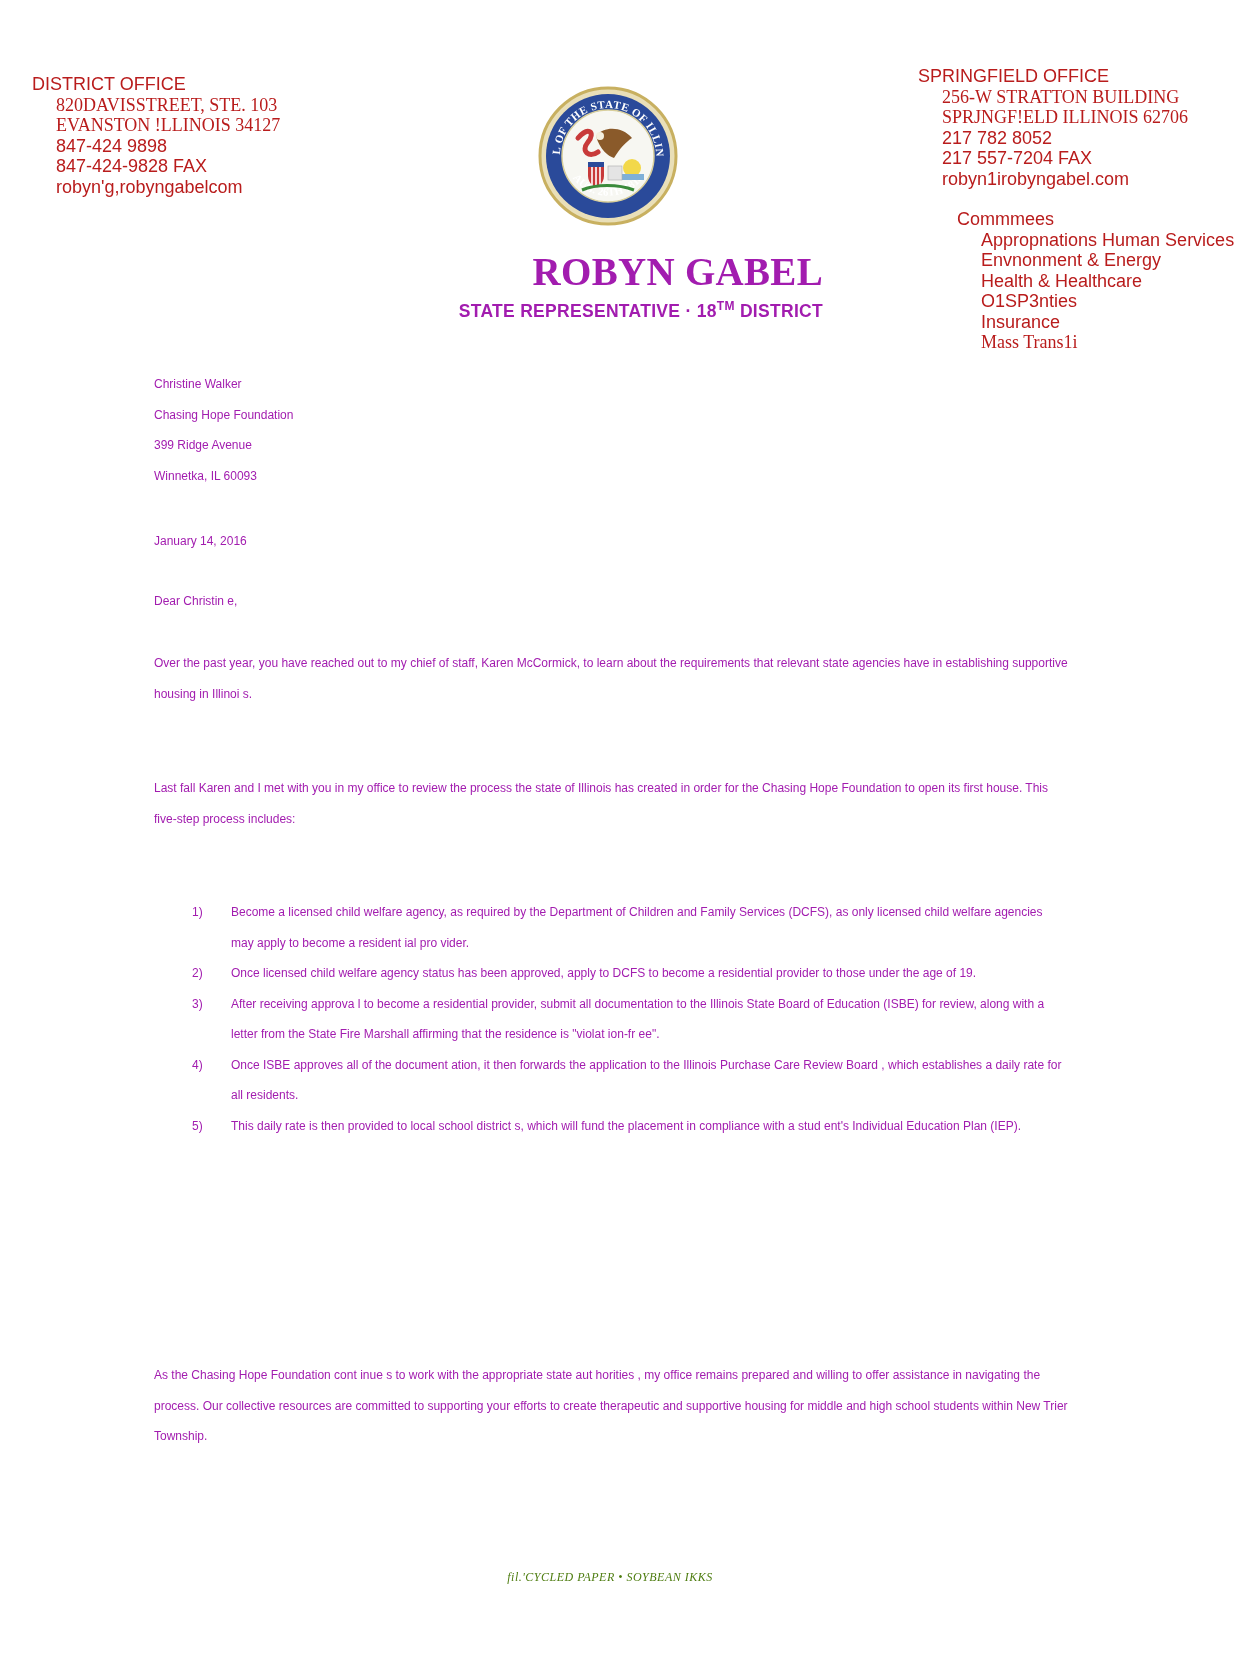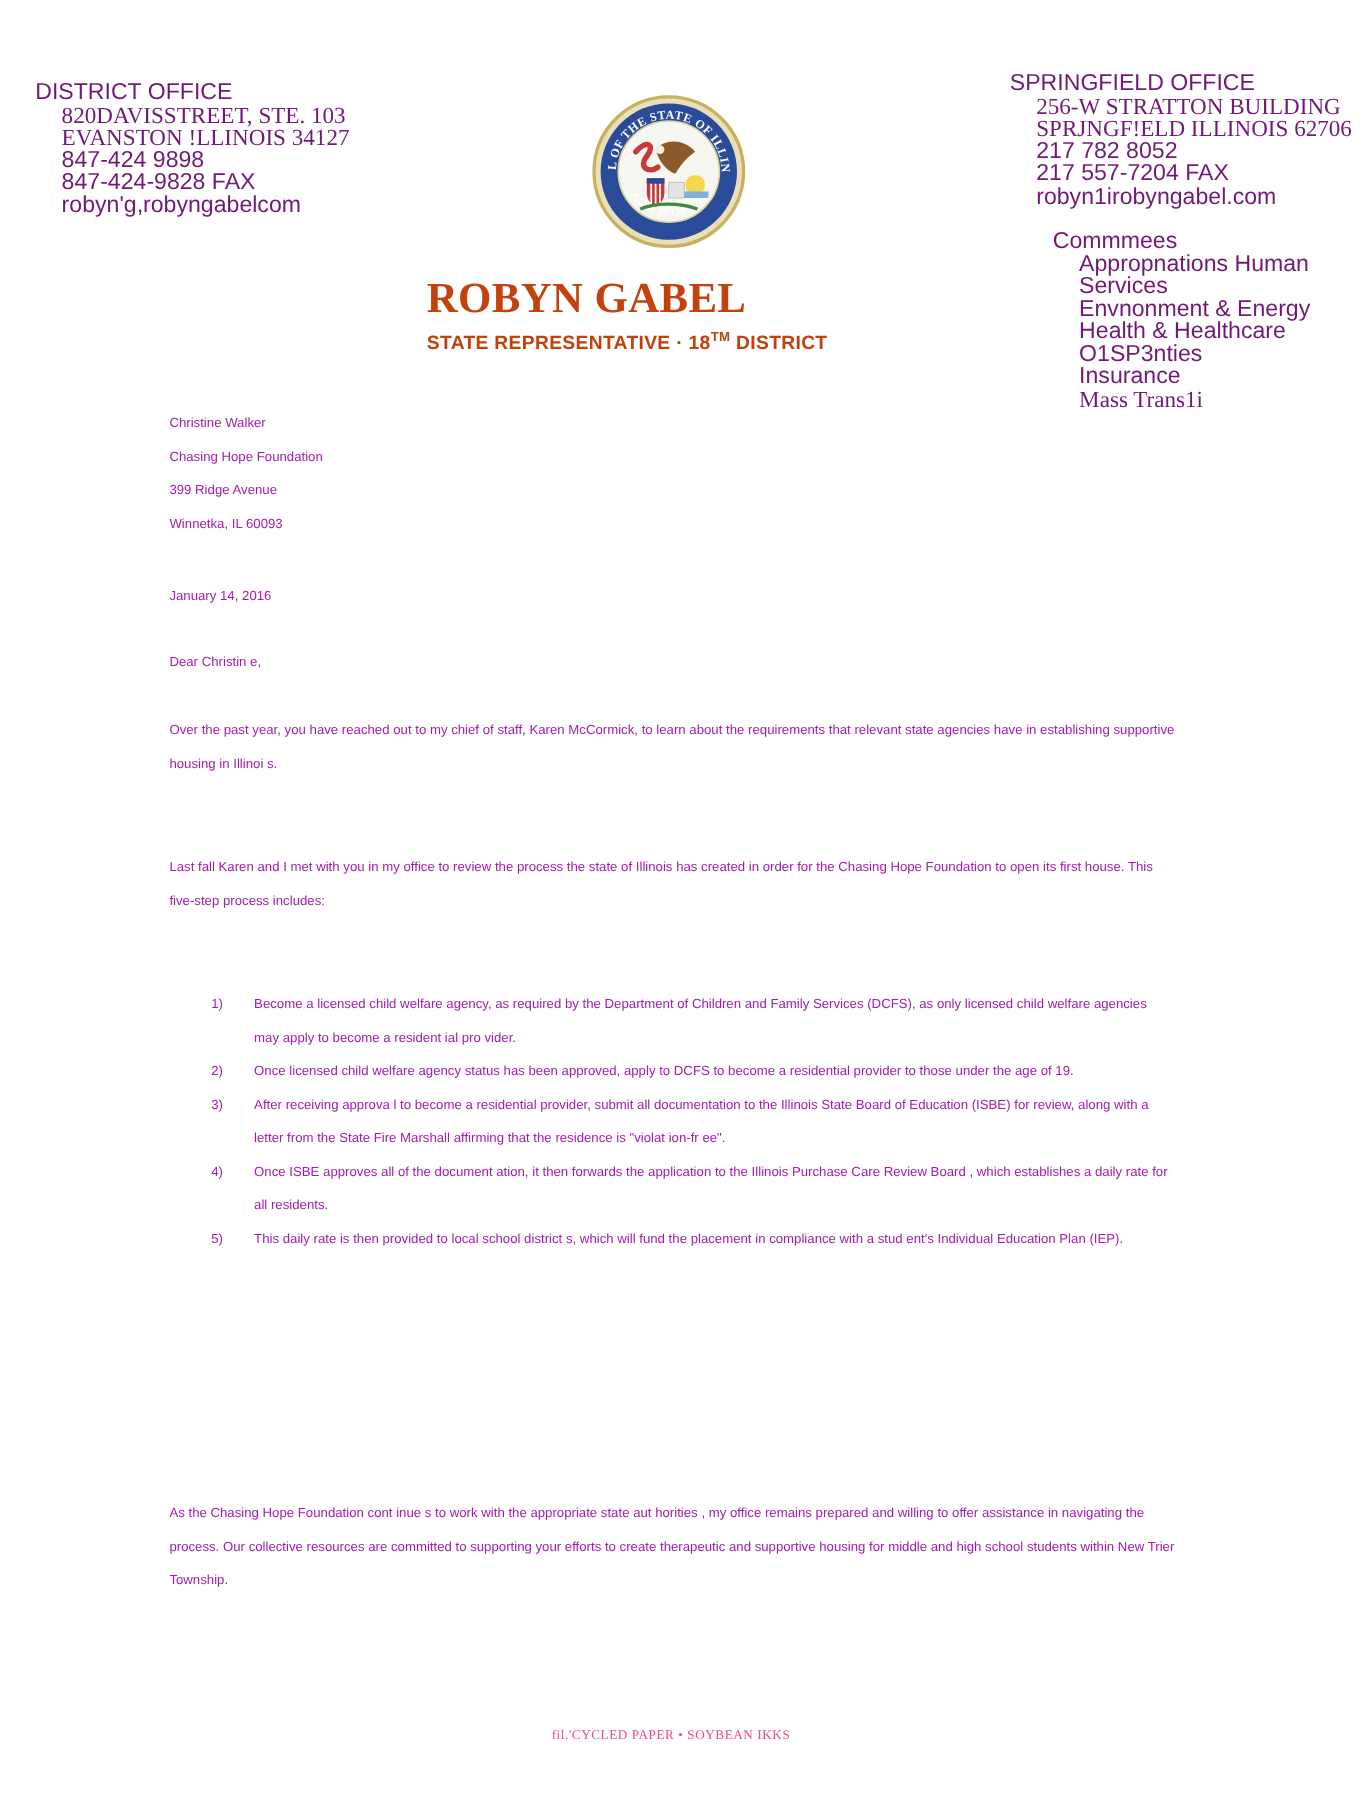--- a/index.html
+++ b/index.html
@@ -1,49 +1,49 @@
 <!DOCTYPE html>
 <html><head>
   <meta charset="utf-8">
   <style>
     html, body { margin: 0; padding: 0; background: #ffffff; }
     body { width: 1240px; height: 1653px; position: relative; overflow: hidden; }
     .page { position: absolute; left: 0; top: 0; width: 1240px; height: 1653px; background: #fff; color: #3c3c3c; }
 
     
-    .office { position: absolute; color: #701a75; font-size: 21px; line-height: 20.5px; }
+    .office { position: absolute; color: #b91c1c; font-size: 18px; line-height: 20.5px; }
     .office .head { font-family: "Liberation Sans", sans-serif; }
     .office .line { padding-left: 24px; }
     .serif { font-family: "Liberation Serif", serif; }
     .sans { font-family: "Liberation Sans", sans-serif; }
     .district { left: 32px; top: 74px; }
     .springfield { left: 918px; top: 66px; }
     .committees { left: 918px; top: 209px; margin-left: 39px; }
     .committees .line { padding-left: 24px; }
 
     .seal { position: absolute; left: 538px; top: 86px; width: 140px; height: 140px; }
 
-    .name-block { position: absolute; left: 388px; top: 250px; width: 460px; text-align: left; color: #c2410c; }
+    .name-block { position: absolute; left: 363px; top: 250px; width: 460px; text-align: right; color: #a21caf; }
     .rep-name { font-family: "Liberation Serif", serif; font-weight: bold; font-size: 39px; line-height: 44px; letter-spacing: 0.3px; }
     .rep-title { font-family: "Liberation Sans", sans-serif; font-weight: bold; font-size: 17.5px; line-height: 22px; letter-spacing: 0.3px; margin-top: 1px; }
     .rep-title sup { font-size: 12px; vertical-align: 7px; }
 
     
     .body { position: absolute; left: 154px; font-family: "Liberation Sans", sans-serif; color: #a21caf; font-size: 12px; line-height: 30.5px; }
     .recipient { top: 369px; }
     .date { top: 526px; }
     .salutation { top: 586px; }
     .p1 { top: 648px; width: 920px; }
     .p2 { top: 773px; width: 920px; }
     .steps { top: 897px; left: 188px; width: 880px; margin: 0; padding: 0; list-style: none; }
     .steps li { position: relative; padding-left: 43px; }
     .steps .num { position: absolute; left: 4px; top: 0; }
     .closing { top: 1360px; width: 920px; }
 
-    .footer { position: absolute; left: 440px; top: 1570px; width: 340px; text-align: center; font-family: "Liberation Serif", serif; font-size: 12px; color: #ec4899; letter-spacing: 0.5px; }
+    .footer { position: absolute; left: 440px; top: 1570px; width: 340px; text-align: center; font-family: "Liberation Serif", serif; font-size: 12px; color: #4d7c0f; letter-spacing: 0.5px; font-style: italic; }
   </style>
 </head>
 <body>
 
 <div class="page">
 
   <div class="office district">
     <div class="head">DISTRICT OFFICE</div>
     <div class="line serif">820DAVISSTREET, STE. 103</div>
     <div class="line serif">EVANSTON !LLINOIS 34127</div>

